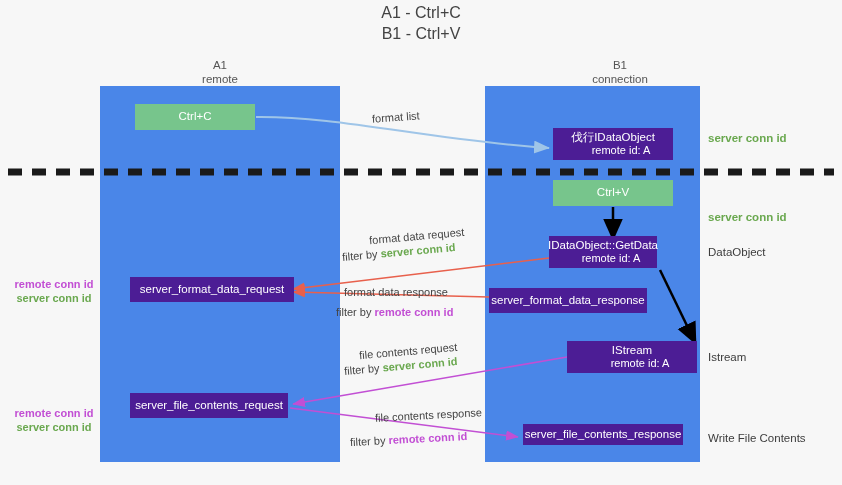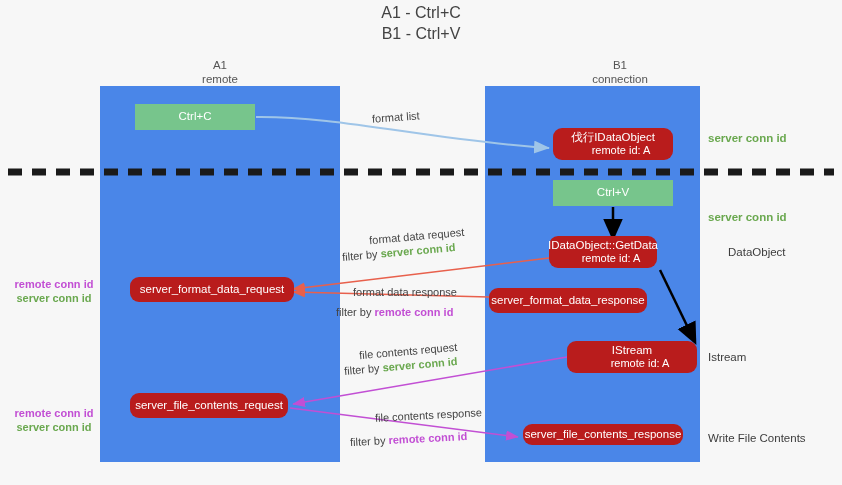--- a/index.html
+++ b/index.html
@@ -34,58 +34,58 @@
 
   
   .box{
     box-sizing:border-box;
     display:flex;flex-direction:column;
     align-items:center;justify-content:center;
     color:#ffffff;font-size:11.5px;line-height:13.5px;
     text-align:center;padding:2px 4px;
   }
   .box.green{background:#76c893;background:#77c58c;}
-  .box.orange{background:#b91c1c;border-radius:9px;}
+  .box.orange{background:#4c1d95;}
   .box .l2{font-size:11px;margin-left:16px;}
 
   #box-ctrlc{left:135px;top:104px;width:120px;height:26px;}
   #box-idataobject{left:553px;top:128px;width:120px;height:32px;}
   #box-ctrlv{left:553px;top:180px;width:120px;height:26px;}
   #box-getdata{left:549px;top:236px;width:108px;height:32px;}
   #box-fmt-req{left:130px;top:277px;width:164px;height:25px;}
   #box-fmt-resp{left:489px;top:288px;width:158px;height:25px;}
   #box-istream{left:567px;top:341px;width:130px;height:32px;}
   #box-file-req{left:130px;top:393px;width:158px;height:25px;}
   #box-file-resp{left:523px;top:424px;width:160px;height:21px;}
 
   
   .side{font-size:11.5px;line-height:14px;}
   .green-txt{color:#6aa84f;font-weight:bold;}
   .purple-txt{color:#c24fd4;font-weight:bold;}
   .plain{color:#3c3c3c;}
 
   #side-conn-1{left:708px;top:131px;}
   #side-conn-2{left:708px;top:210px;}
-  #side-dataobject{left:728px;top:245px;}
+  #side-dataobject{left:708px;top:245px;}
   #side-istream{left:708px;top:350px;}
   #side-writefile{left:708px;top:431px;}
 
   
   #left-ann-1{left:8px;top:278px;width:92px;text-align:center;font-size:11px;line-height:13.5px;}
   #left-readfile{left:8px;top:392px;width:95px;text-align:left;font-size:11.5px;}
   #left-ann-2{left:8px;top:407px;width:92px;text-align:center;font-size:11px;line-height:13.5px;}
 
   
   .edge-label{font-size:11px;line-height:15px;color:#444;white-space:nowrap;}
   .edge-label .hl{font-weight:bold;}
 
   #lbl-format-list{left:372px;top:110px;transform:rotate(-4deg);}
   #lbl-fmt-req{left:369px;top:229px;transform:rotate(-5deg);}
   #lbl-fmt-req2{left:342px;top:245px;transform:rotate(-5deg);}
-  #lbl-fmt-resp{left:353px;top:285px;transform:rotate(0deg);}
+  #lbl-fmt-resp{left:344px;top:285px;transform:rotate(0deg);}
   #lbl-fmt-resp2{left:336px;top:305px;transform:rotate(0deg);}
   #lbl-file-req{left:359px;top:344px;transform:rotate(-5deg);}
   #lbl-file-req2{left:344px;top:359px;transform:rotate(-5deg);}
   #lbl-file-resp{left:375px;top:408px;transform:rotate(-3deg);}
   #lbl-file-resp2{left:350px;top:432px;transform:rotate(-3deg);}
 
   svg.over{position:absolute;left:0;top:0;pointer-events:none;}
 </style>
 </head>
 <body>

